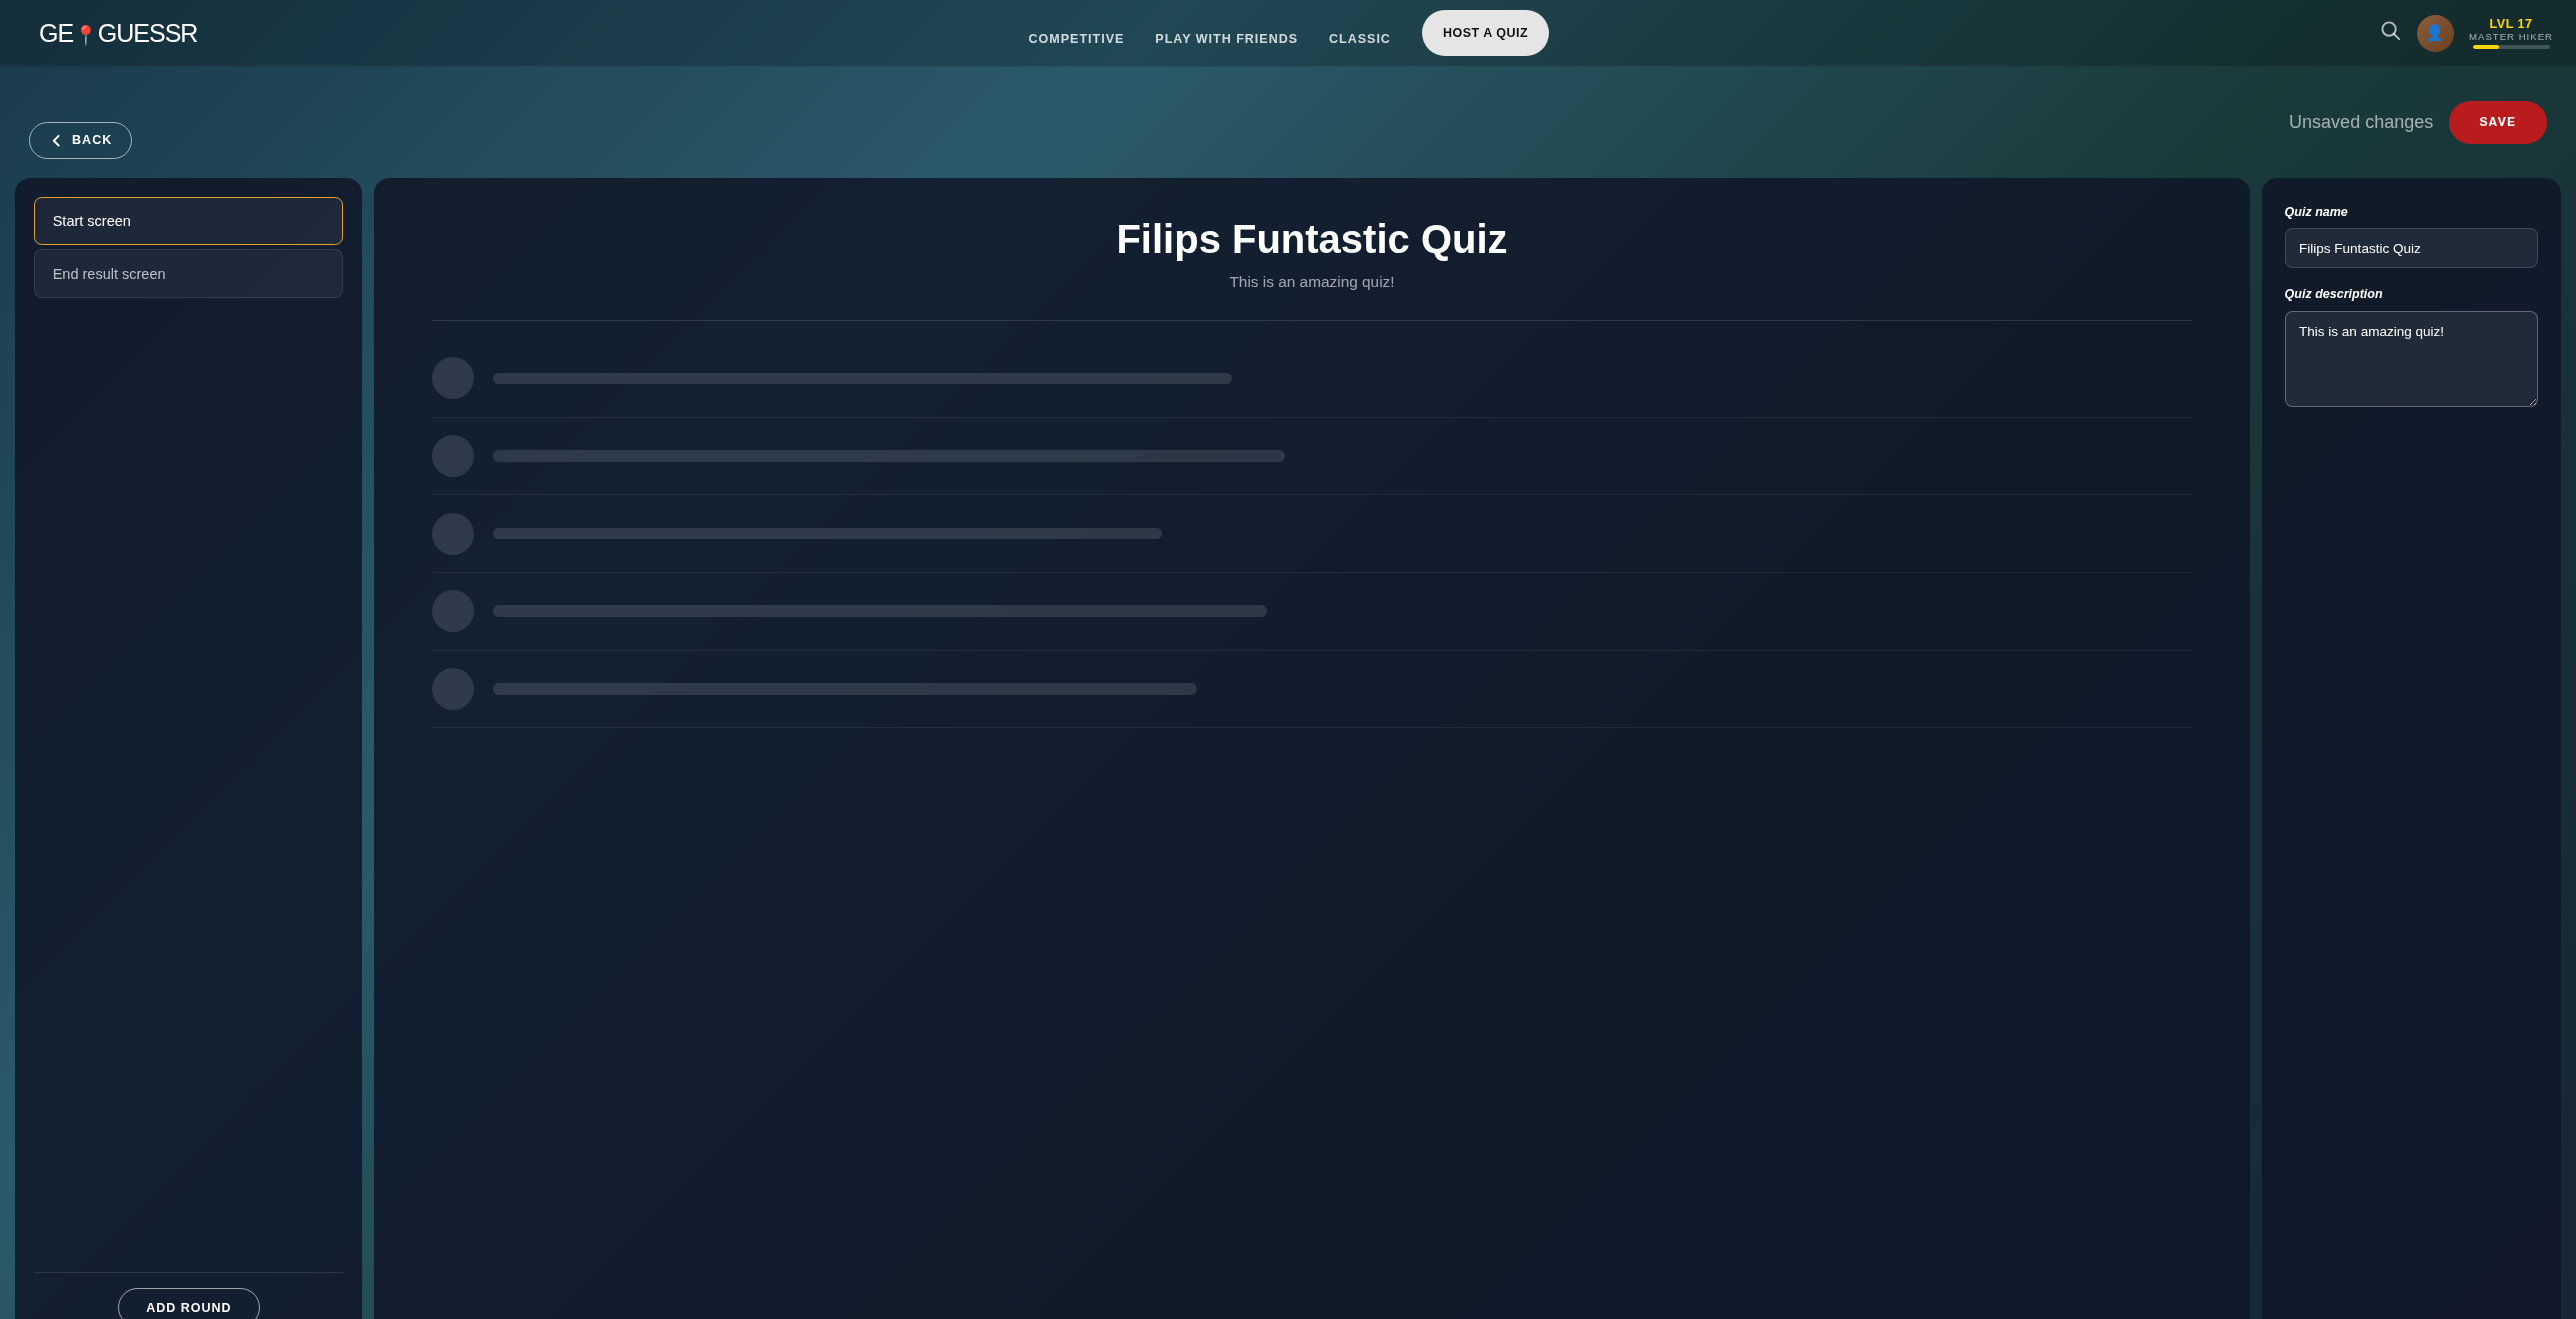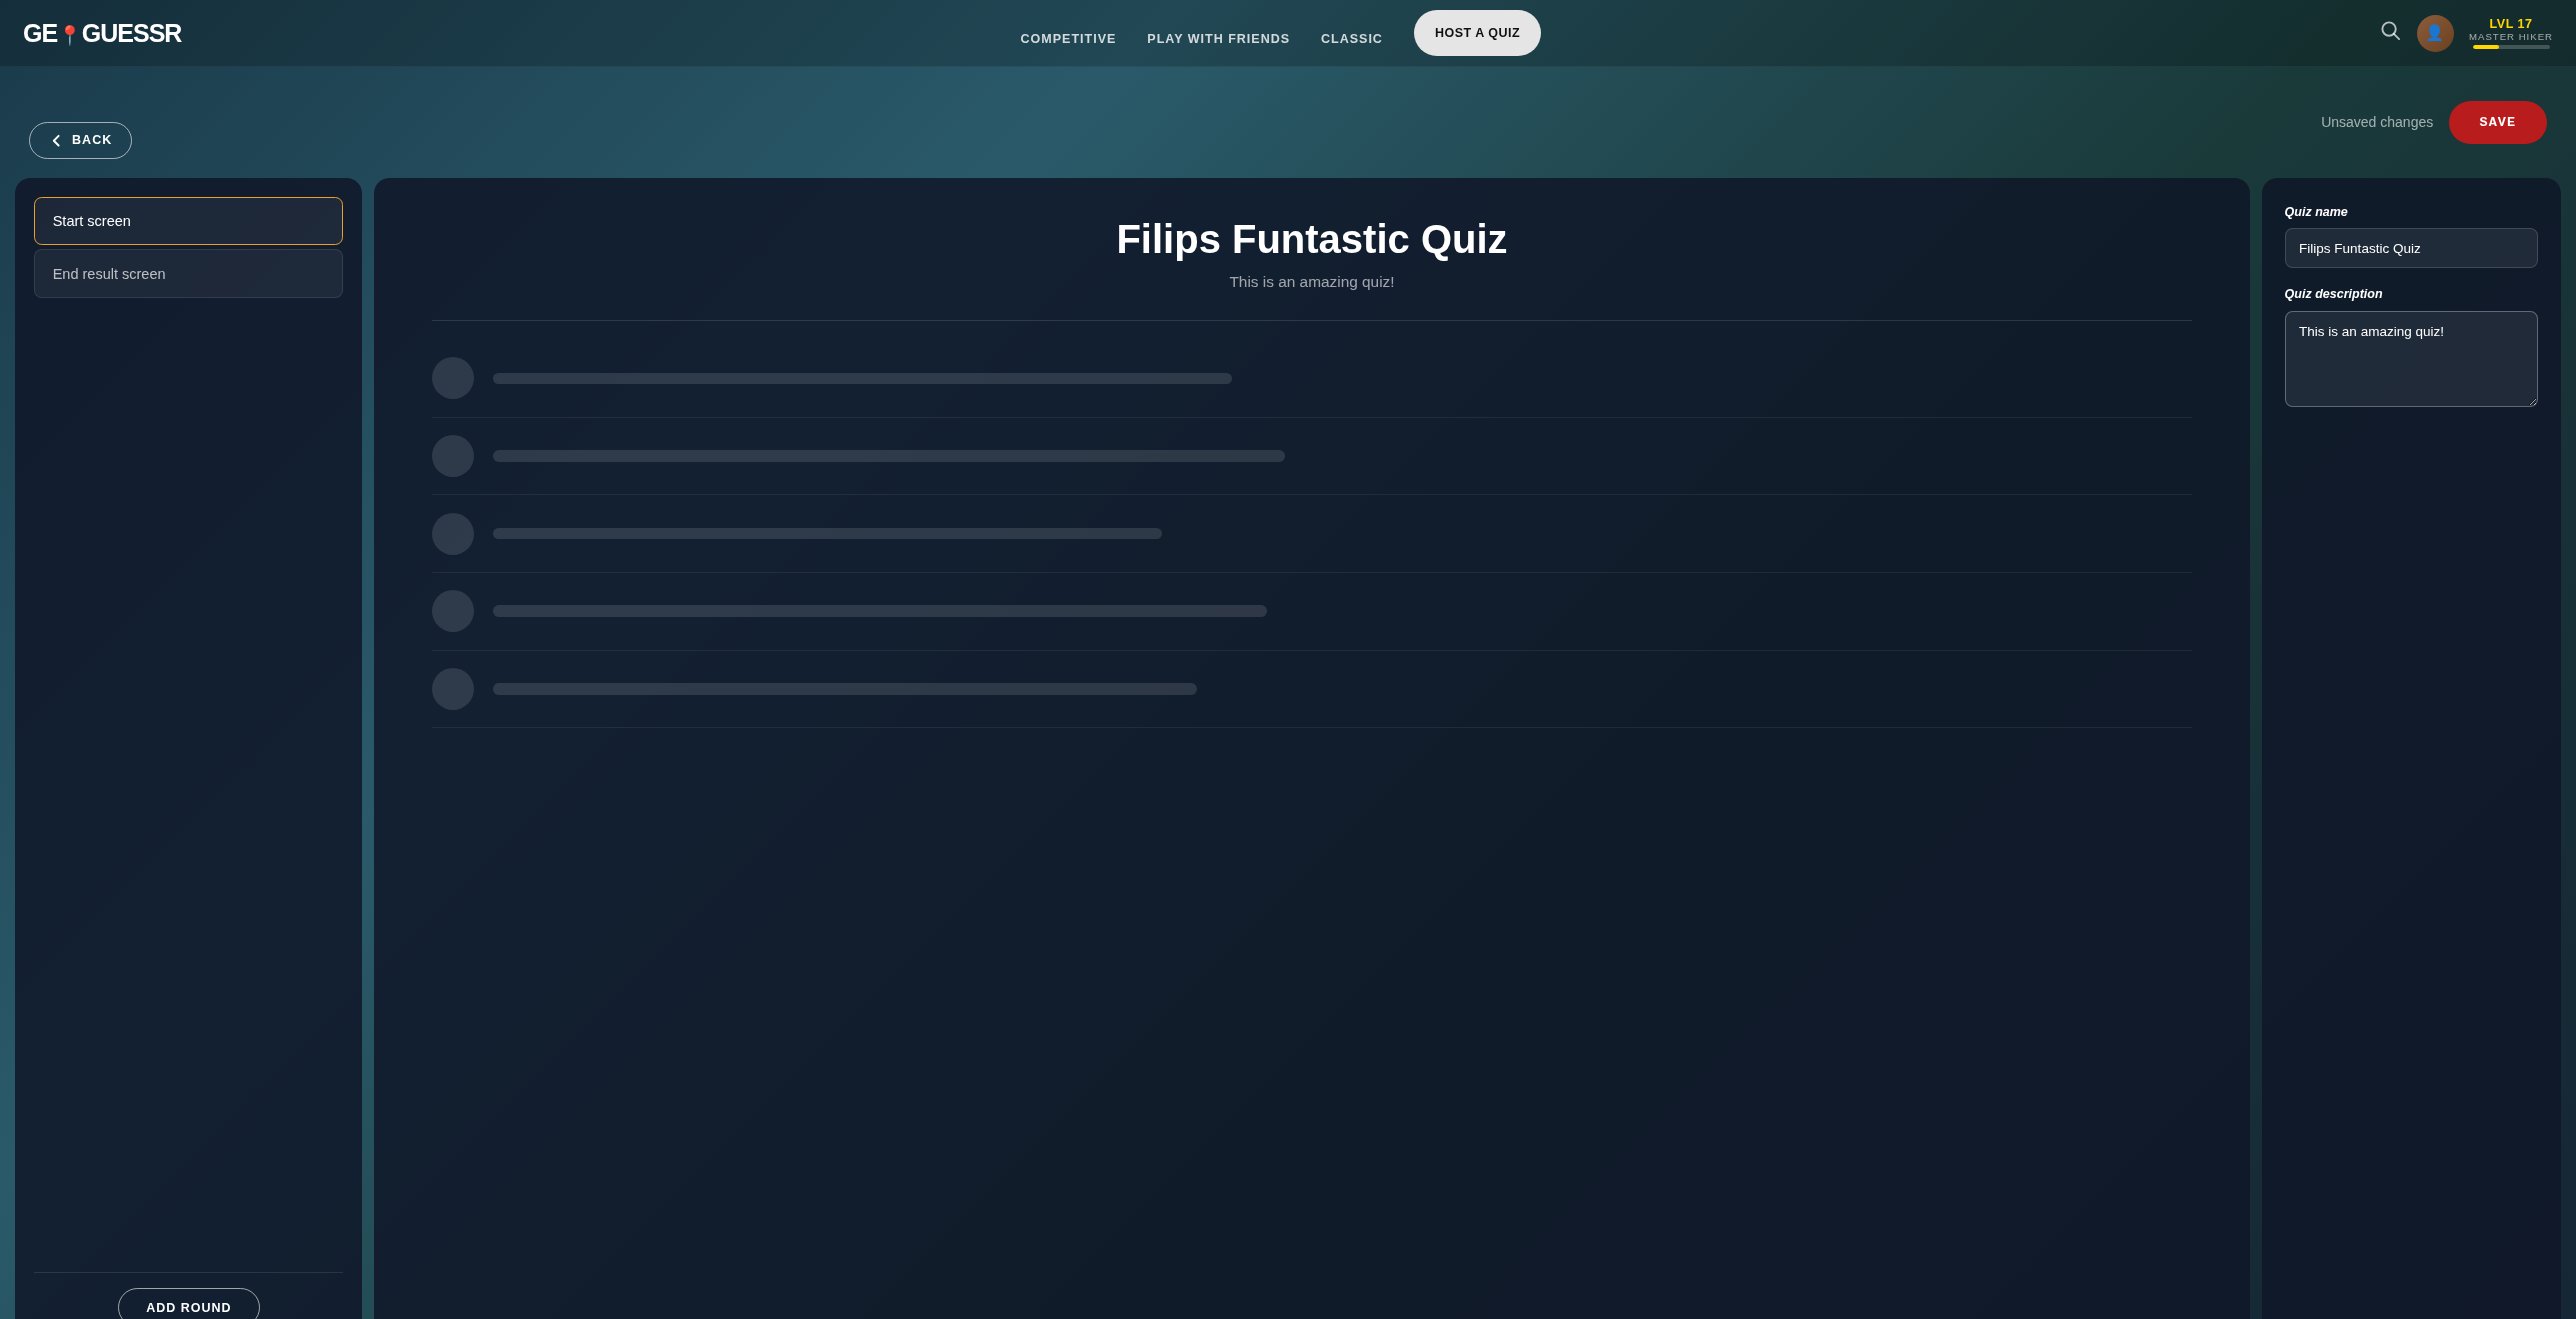--- a/index.html
+++ b/index.html
@@ -22,23 +22,24 @@
     }
 
     .logo {
       display: flex;
       align-items: center;
       margin-right: 39px;
     }
 
     .logo-text {
       font-size: 25px;
-      font-weight: 700;
+      font-weight: 400;
       color: white;
       letter-spacing: -1px;
+      margin-left: 16px;
     }
 
     .logo-geo { color: white; }
     .logo-pin {
       color: #e63030;
       font-size: 19px;
       margin: 0 1px;
     }
     .logo-guessr { color: white; }
 
@@ -161,21 +162,21 @@
     }
 
     .save-area {
       display: flex;
       align-items: center;
       gap: 15.4px;
     }
 
     .unsaved-text {
       color: rgba(255,255,255,0.6);
-      font-size: 14px;
+      font-size: 18px;
     }
 
     .save-btn {
       background: #b91c1c;
       color: white;
       border: none;
       border-radius: 23px;
       padding: 14px 31px;
       font-size: 13.5px;
       font-weight: 700;

